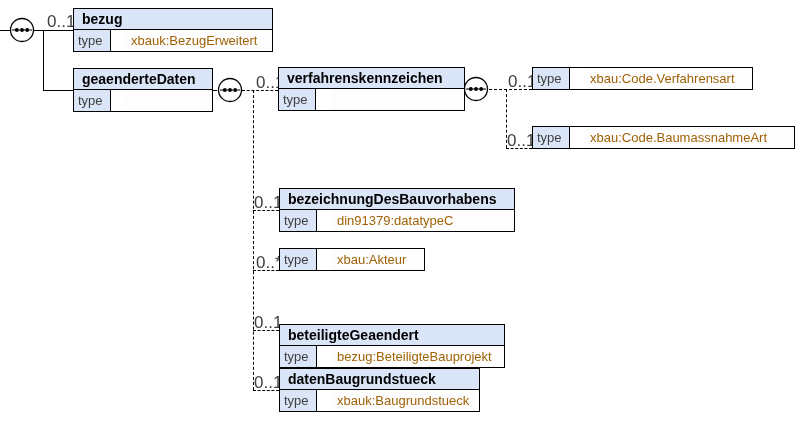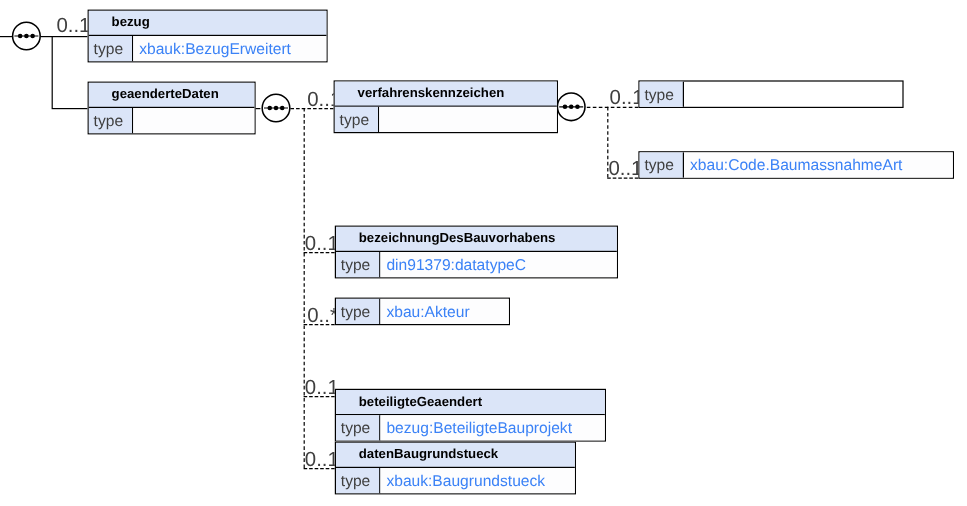--- a/index.html
+++ b/index.html
@@ -2,30 +2,30 @@
 <html><head>
 <meta charset="utf-8">
 <style>
   html,body{margin:0;padding:0;background:#fff;}
   #stage{
     position:relative;width:806px;height:422px;background:#fff;overflow:hidden;
     font-family:"Liberation Sans","DejaVu Sans",sans-serif;
   }
   .node{position:absolute;border:1px solid #000;background:#fff;}
   .hd{
-    height:20px;line-height:20px;padding:0 19px;background:#dbe5f8;
-    border-bottom:1px solid #000;font-weight:bold;font-size:11px;color:#000;
+    height:20px;line-height:20px;padding:0 8px;background:#dbe5f8;
+    border-bottom:1px solid #000;font-weight:bold;font-size:14px;color:#000;
     white-space:nowrap;overflow:hidden;
   }
-  .rw{display:flex;height:21px;line-height:21px;font-size:13px;}
+  .rw{display:flex;height:21px;line-height:21px;font-size:13px;gap:15px;}
   .tl{
     width:37px;box-sizing:border-box;padding:0 4px;background:#dbe5f8;
     border-right:1px solid #000;color:#3f3f3f;flex:none;
   }
-  .tv{flex:1;padding:0 5px;background:#fdfdfe;color:#3b82f6;white-space:nowrap;overflow:hidden;}
+  .tv{flex:1;padding:0 5px;background:#fdfdfe;color:#a16207;white-space:nowrap;overflow:hidden;}
   .card{position:absolute;font-size:17px;color:#3f3f3f;line-height:11px;white-space:nowrap;}
   .hline{position:absolute;height:0;border-top:1px solid #000;}
   .vline{position:absolute;width:0;border-left:1px solid #000;}
   .dhline{position:absolute;height:0;border-top:1px dashed #000;}
   .dvline{position:absolute;width:0;border-left:1px dashed #000;}
   .comp{position:absolute;width:26px;height:26px;}
 </style>
 </head>
 <body>
 
@@ -105,20 +105,21 @@
     <div class="hd">verfahrenskennzeichen</div>
     <div class="rw">
       <div class="tl">type</div>
       <div class="tv"></div>
     </div>
   </div>
 
   <div class="node" style="left:532px;top:67px;width:219px">
     <div class="rw">
       <div class="tl">type</div>
+      <div class="tv">xbau:Code.Verfahrensart</div>
     </div>
   </div>
 
   <div class="node" style="left:532px;top:126px;width:261px">
     <div class="rw">
       <div class="tl">type</div>
       <div class="tv">xbau:Code.BaumassnahmeArt</div>
     </div>
   </div>
 

